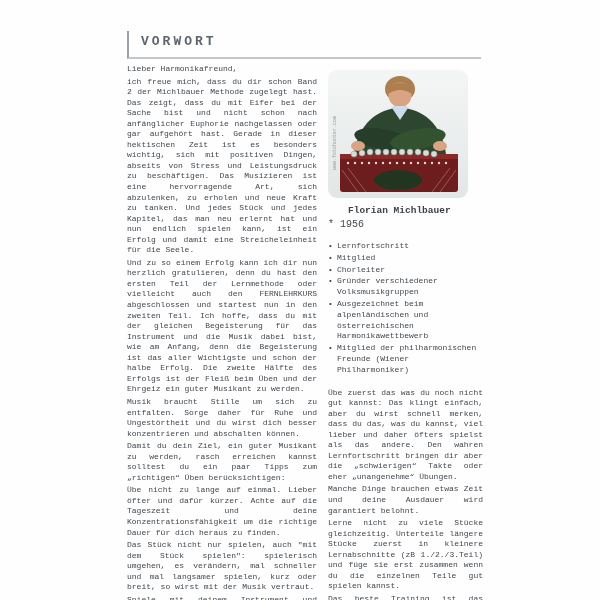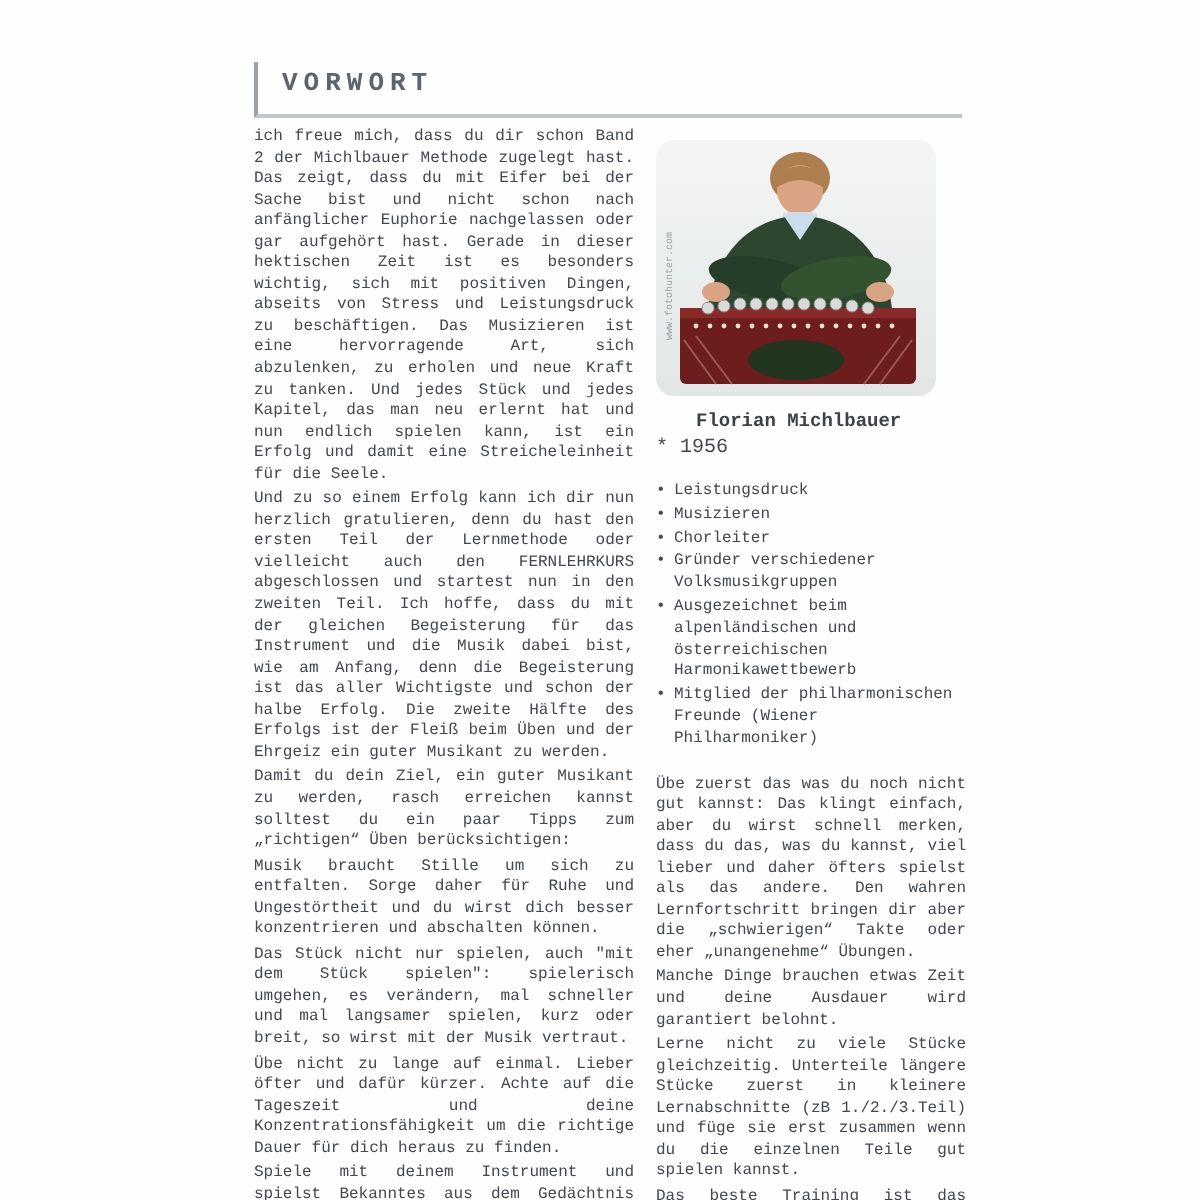--- a/index.html
+++ b/index.html
@@ -48,26 +48,27 @@
 
 <div class="page">
 
   <div class="vorwort-header">
     <span class="vorwort-title">VORWORT</span>
   </div>
 
   <div class="content">
 
     <div class="col-left">
+      <p class="para salutation">Lieber Harmonikafreund,</p>
       <p class="para">ich freue mich, dass du dir schon Band 2 der Michlbauer Methode zugelegt hast. Das zeigt, dass du mit Eifer bei der Sache bist und nicht schon nach anfänglicher Euphorie nachgelassen oder gar aufgehört hast. Gerade in dieser hektischen Zeit ist es besonders wichtig, sich mit positiven Dingen, abseits von Stress und Leistungsdruck zu beschäftigen. Das Musizieren ist eine hervorragende Art, sich abzulenken, zu erholen und neue Kraft zu tanken. Und jedes Stück und jedes Kapitel, das man neu erlernt hat und nun endlich spielen kann, ist ein Erfolg und damit eine Streicheleinheit für die Seele.</p>
       <p class="para">Und zu so einem Erfolg kann ich dir nun herzlich gratulieren, denn du hast den ersten Teil der Lernmethode oder vielleicht auch den FERNLEHRKURS abgeschlossen und startest nun in den zweiten Teil. Ich hoffe, dass du mit der gleichen Begeisterung für das Instrument und die Musik dabei bist, wie am Anfang, denn die Begeisterung ist das aller Wichtigste und schon der halbe Erfolg. Die zweite Hälfte des Erfolgs ist der Fleiß beim Üben und der Ehrgeiz ein guter Musikant zu werden.</p>
+      <p class="para">Musik braucht Stille um sich zu entfalten. Sorge daher für Ruhe und Ungestörtheit und du wirst dich besser konzentrieren und abschalten können.</p>
       <p class="para">Damit du dein Ziel, ein guter Musikant zu werden, rasch erreichen kannst solltest du ein paar Tipps zum „richtigen“ Üben berücksichtigen:</p>
-      <p class="para">Musik braucht Stille um sich zu entfalten. Sorge daher für Ruhe und Ungestörtheit und du wirst dich besser konzentrieren und abschalten können.</p>
+      <p class="para">Übe nicht zu lange auf einmal. Lieber öfter und dafür kürzer. Achte auf die Tageszeit und deine Konzentrationsfähigkeit um die richtige Dauer für dich heraus zu finden.</p>
       <p class="para">Das Stück nicht nur spielen, auch "mit dem Stück spielen": spielerisch umgehen, es verändern, mal schneller und mal langsamer spielen, kurz oder breit, so wirst mit der Musik vertraut.</p>
-      <p class="para">Übe nicht zu lange auf einmal. Lieber öfter und dafür kürzer. Achte auf die Tageszeit und deine Konzentrationsfähigkeit um die richtige Dauer für dich heraus zu finden.</p>
       <p class="para">Spiele mit deinem Instrument und spielst Bekanntes aus dem Gedächtnis wieder zu geben oder Neues zu erfinden.</p>
     </div>
 
     <div class="col-right">
 
       <div class="photo-wrap">
         <svg width="140" height="128" viewBox="0 0 140 128">
           <defs>
             <linearGradient id="pbg" x1="0" y1="0" x2="0" y2="1">
               <stop offset="0" stop-color="#f4f6f6"></stop>
@@ -130,25 +131,25 @@
           </g>
         </svg>
       </div>
 
       <div class="profile-name">Florian Michlbauer</div>
       <div class="profile-birth">* 1956</div>
 
       <div class="bullet-list">
         <div class="bullet-item">
           <span class="bullet-marker">•</span>
-          <span class="bullet-text">Leistungsdruck</span>
+          <span class="bullet-text">Lernfortschritt</span>
         </div>
         <div class="bullet-item">
           <span class="bullet-marker">•</span>
-          <span class="bullet-text">Musizieren</span>
+          <span class="bullet-text">Mitglied</span>
         </div>
         <div class="bullet-item">
           <span class="bullet-marker">•</span>
           <span class="bullet-text">Chorleiter</span>
         </div>
         <div class="bullet-item">
           <span class="bullet-marker">•</span>
           <span class="bullet-text">Gründer verschiedener Volksmusikgruppen</span>
         </div>
         <div class="bullet-item">

